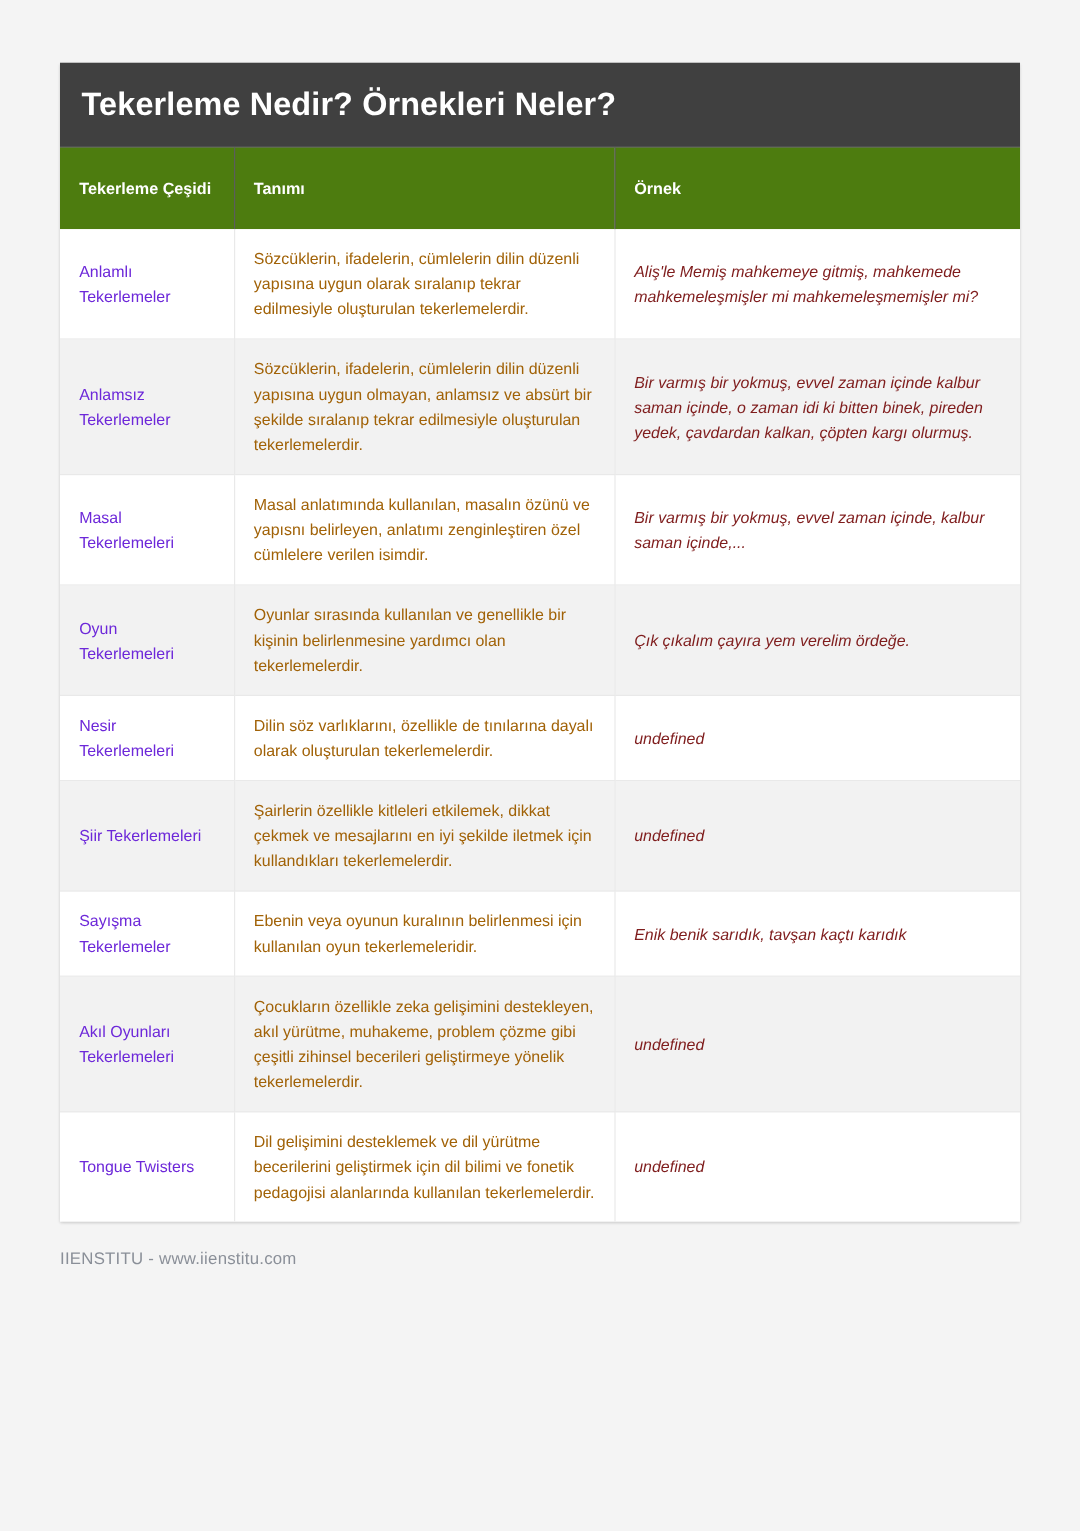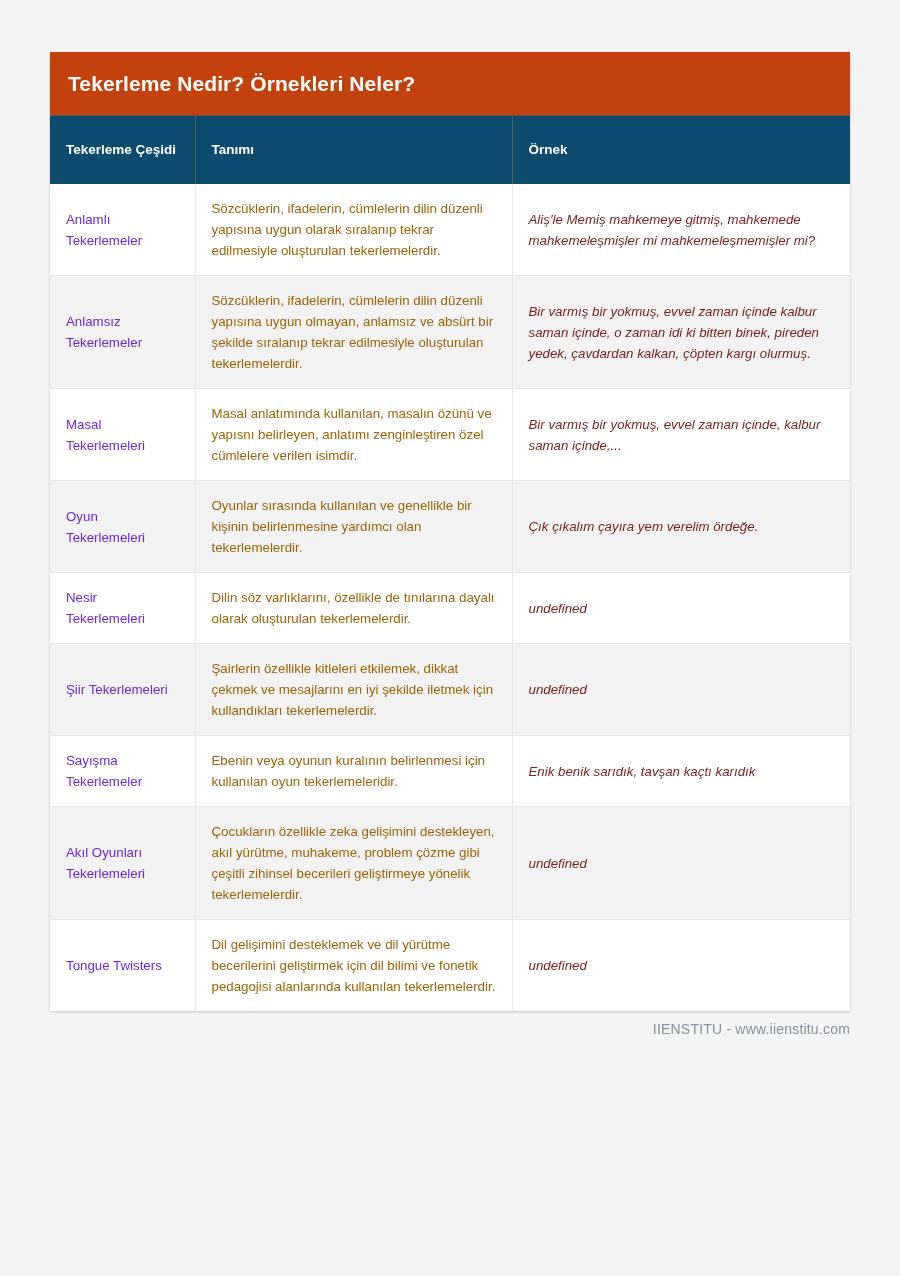--- a/index.html
+++ b/index.html
@@ -21,36 +21,36 @@
     background: #f4f4f4;
     padding: 52px 50px 0 50px;
   }
   .table-card {
     width: 800px;
     background: #ffffff;
     box-shadow: 0 1px 3px rgba(0,0,0,0.13), 0 1px 2px rgba(0,0,0,0.08);
     overflow: hidden;
   }
   .table-title {
-    background: #c2410c;
+    background: #404040;
     color: #ffffff;
-    font-size: 21px;
+    font-size: 27px;
     font-weight: bold;
     letter-spacing: 0.1px;
     padding: 19px 20px 19px 18px;
     line-height: 1.2;
     border-bottom: 1px solid #5a5a5a;
   }
   table {
     width: 100%;
     border-collapse: collapse;
     table-layout: fixed;
   }
   thead th {
-    background: #0c4a6e;
+    background: #4d7c0f;
     color: #ffffff;
     font-size: 13.5px;
     font-weight: bold;
     text-align: left;
     vertical-align: middle;
     padding: 14px 16px;
     line-height: 1.45;
     border-right: 1px solid #5c5c5c;
     height: 68px;
   }
@@ -73,24 +73,24 @@
   tbody tr:nth-child(even) td { background: #f2f2f2; }
   tbody tr:nth-child(odd)  td { background: #ffffff; }
   tbody tr:last-child td { border-bottom: none; }
 
   td.kind { color: #6d28d9; }
   td.def  { color: #a16207; }
   td.ex   { color: #7f1d1d; font-style: italic; }
 
   .footer {
     width: 800px;
-    text-align: right;
+    text-align: left;
     color: #8a8f98;
     font-size: 14px;
-    padding-top: 10px;
+    padding-top: 22px;
     letter-spacing: 0.2px;
   }
 </style>
 </head>
 <body>
 
 <div class="page">
 
   <div class="table-card">
 

